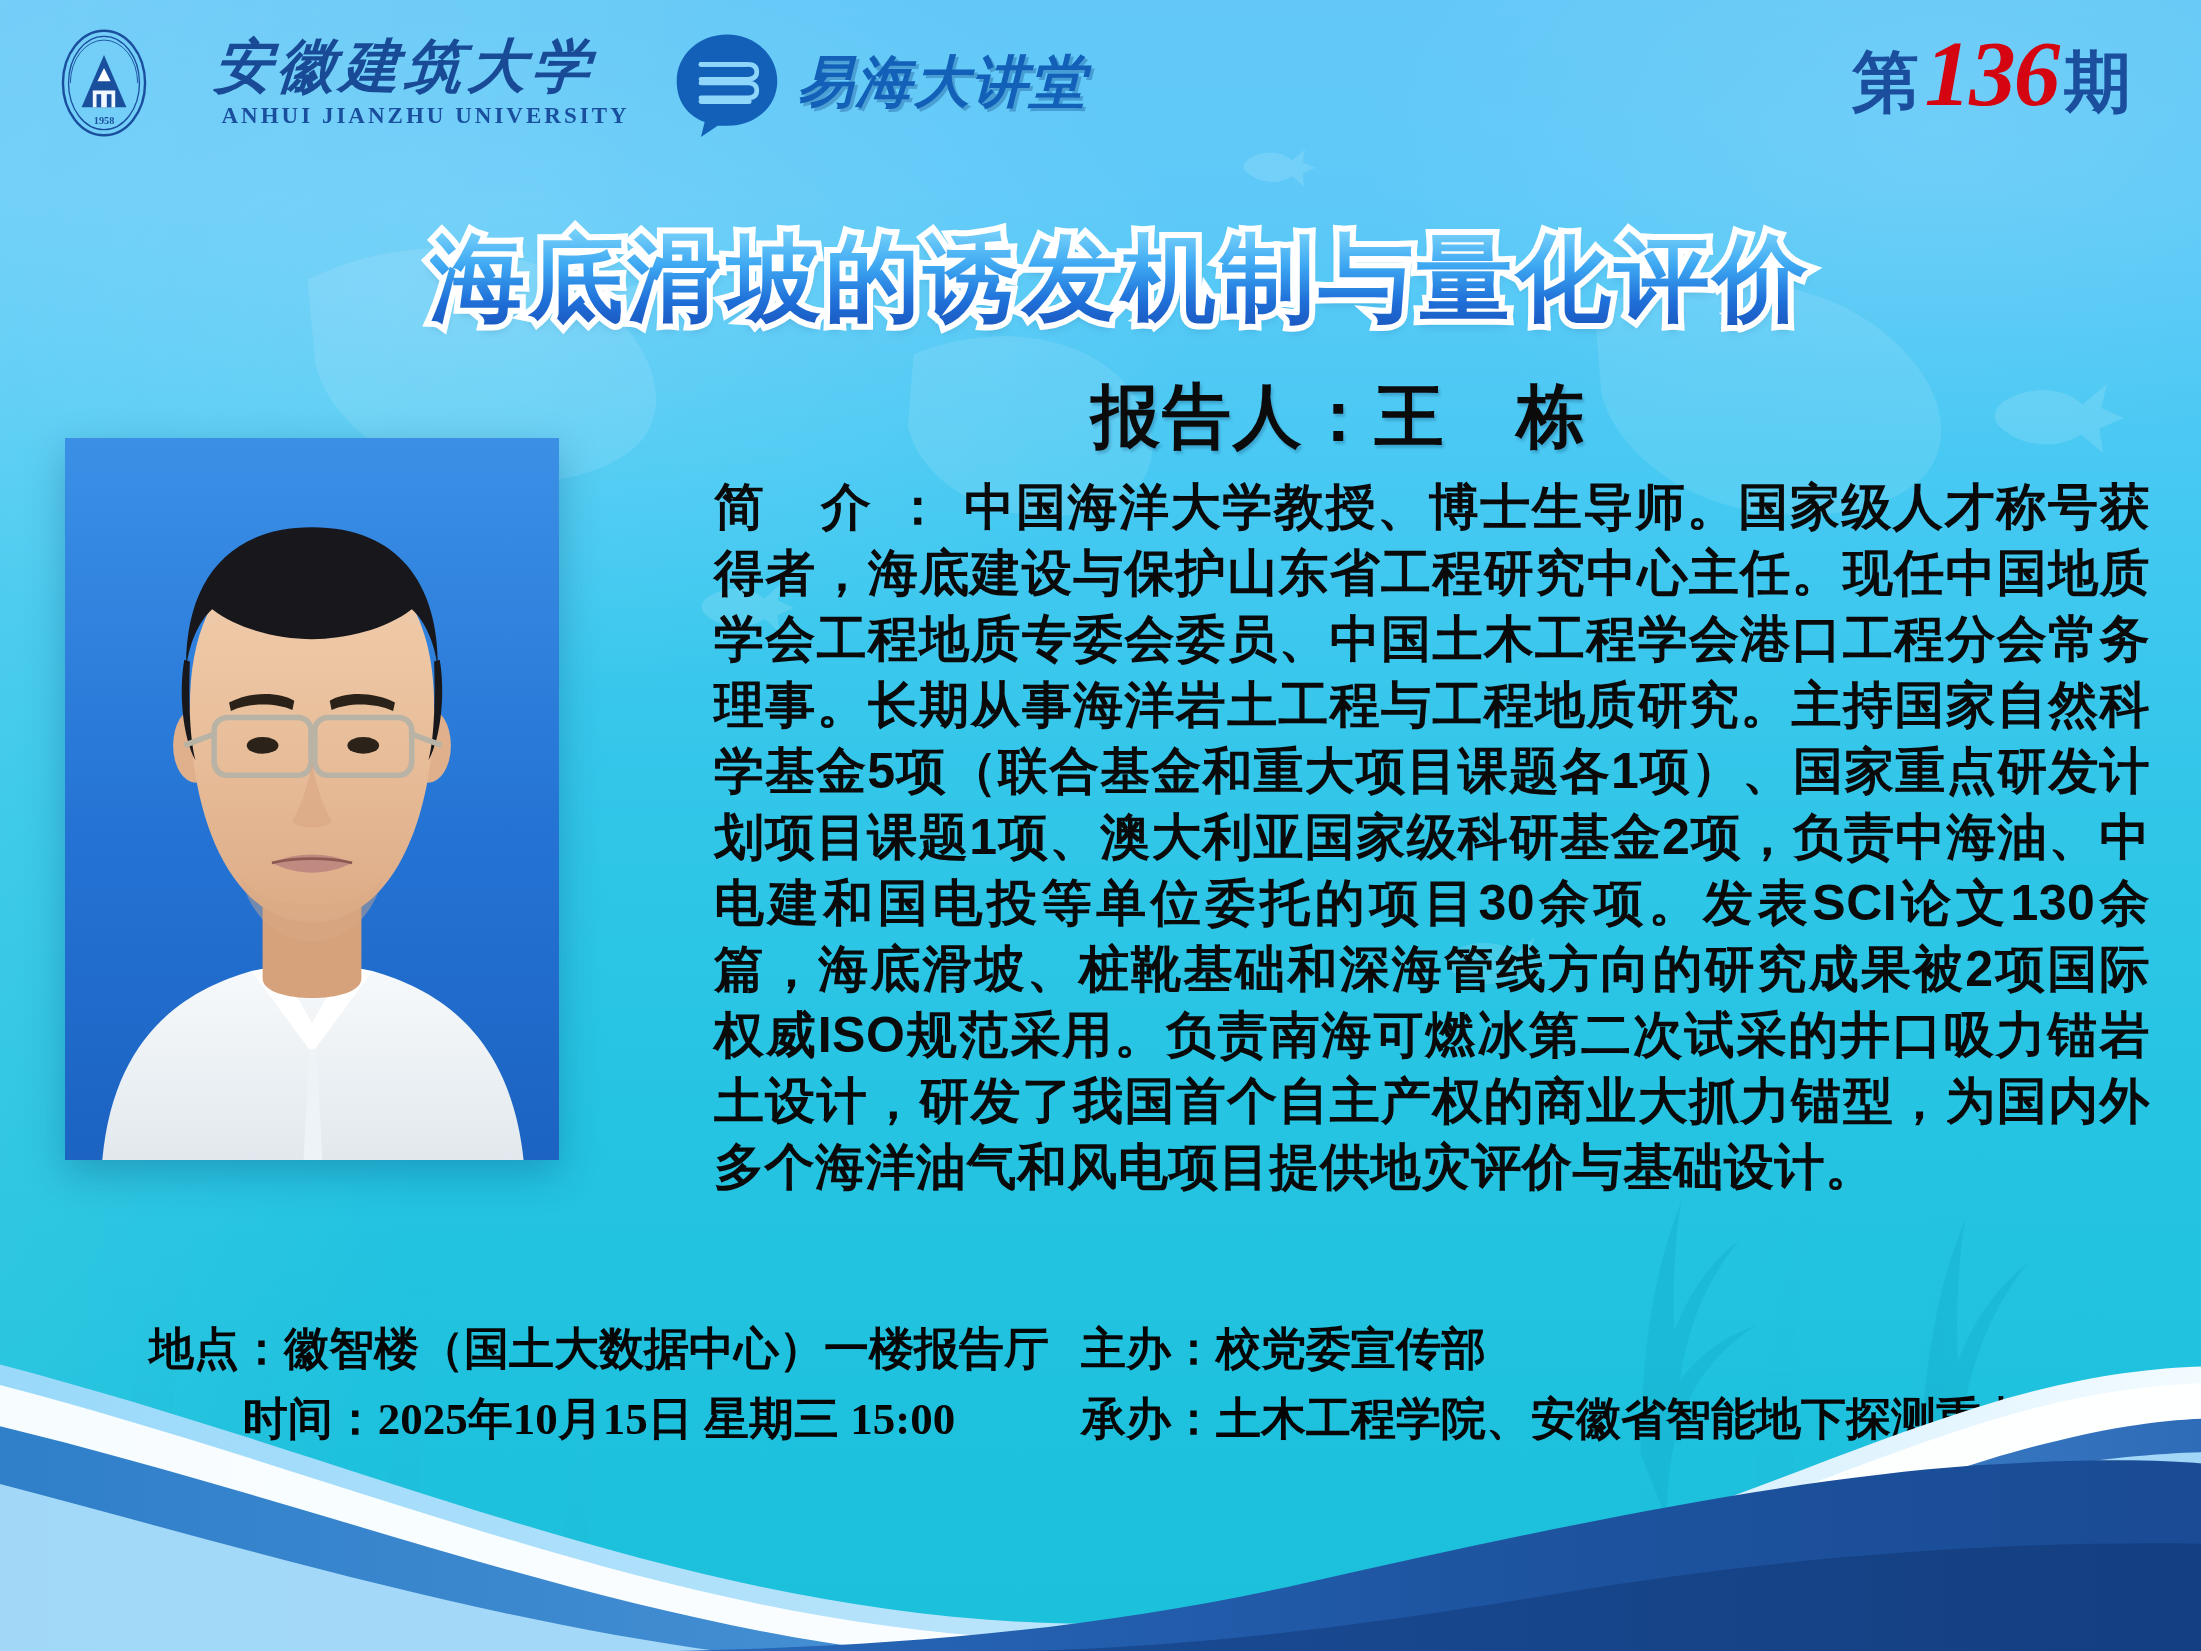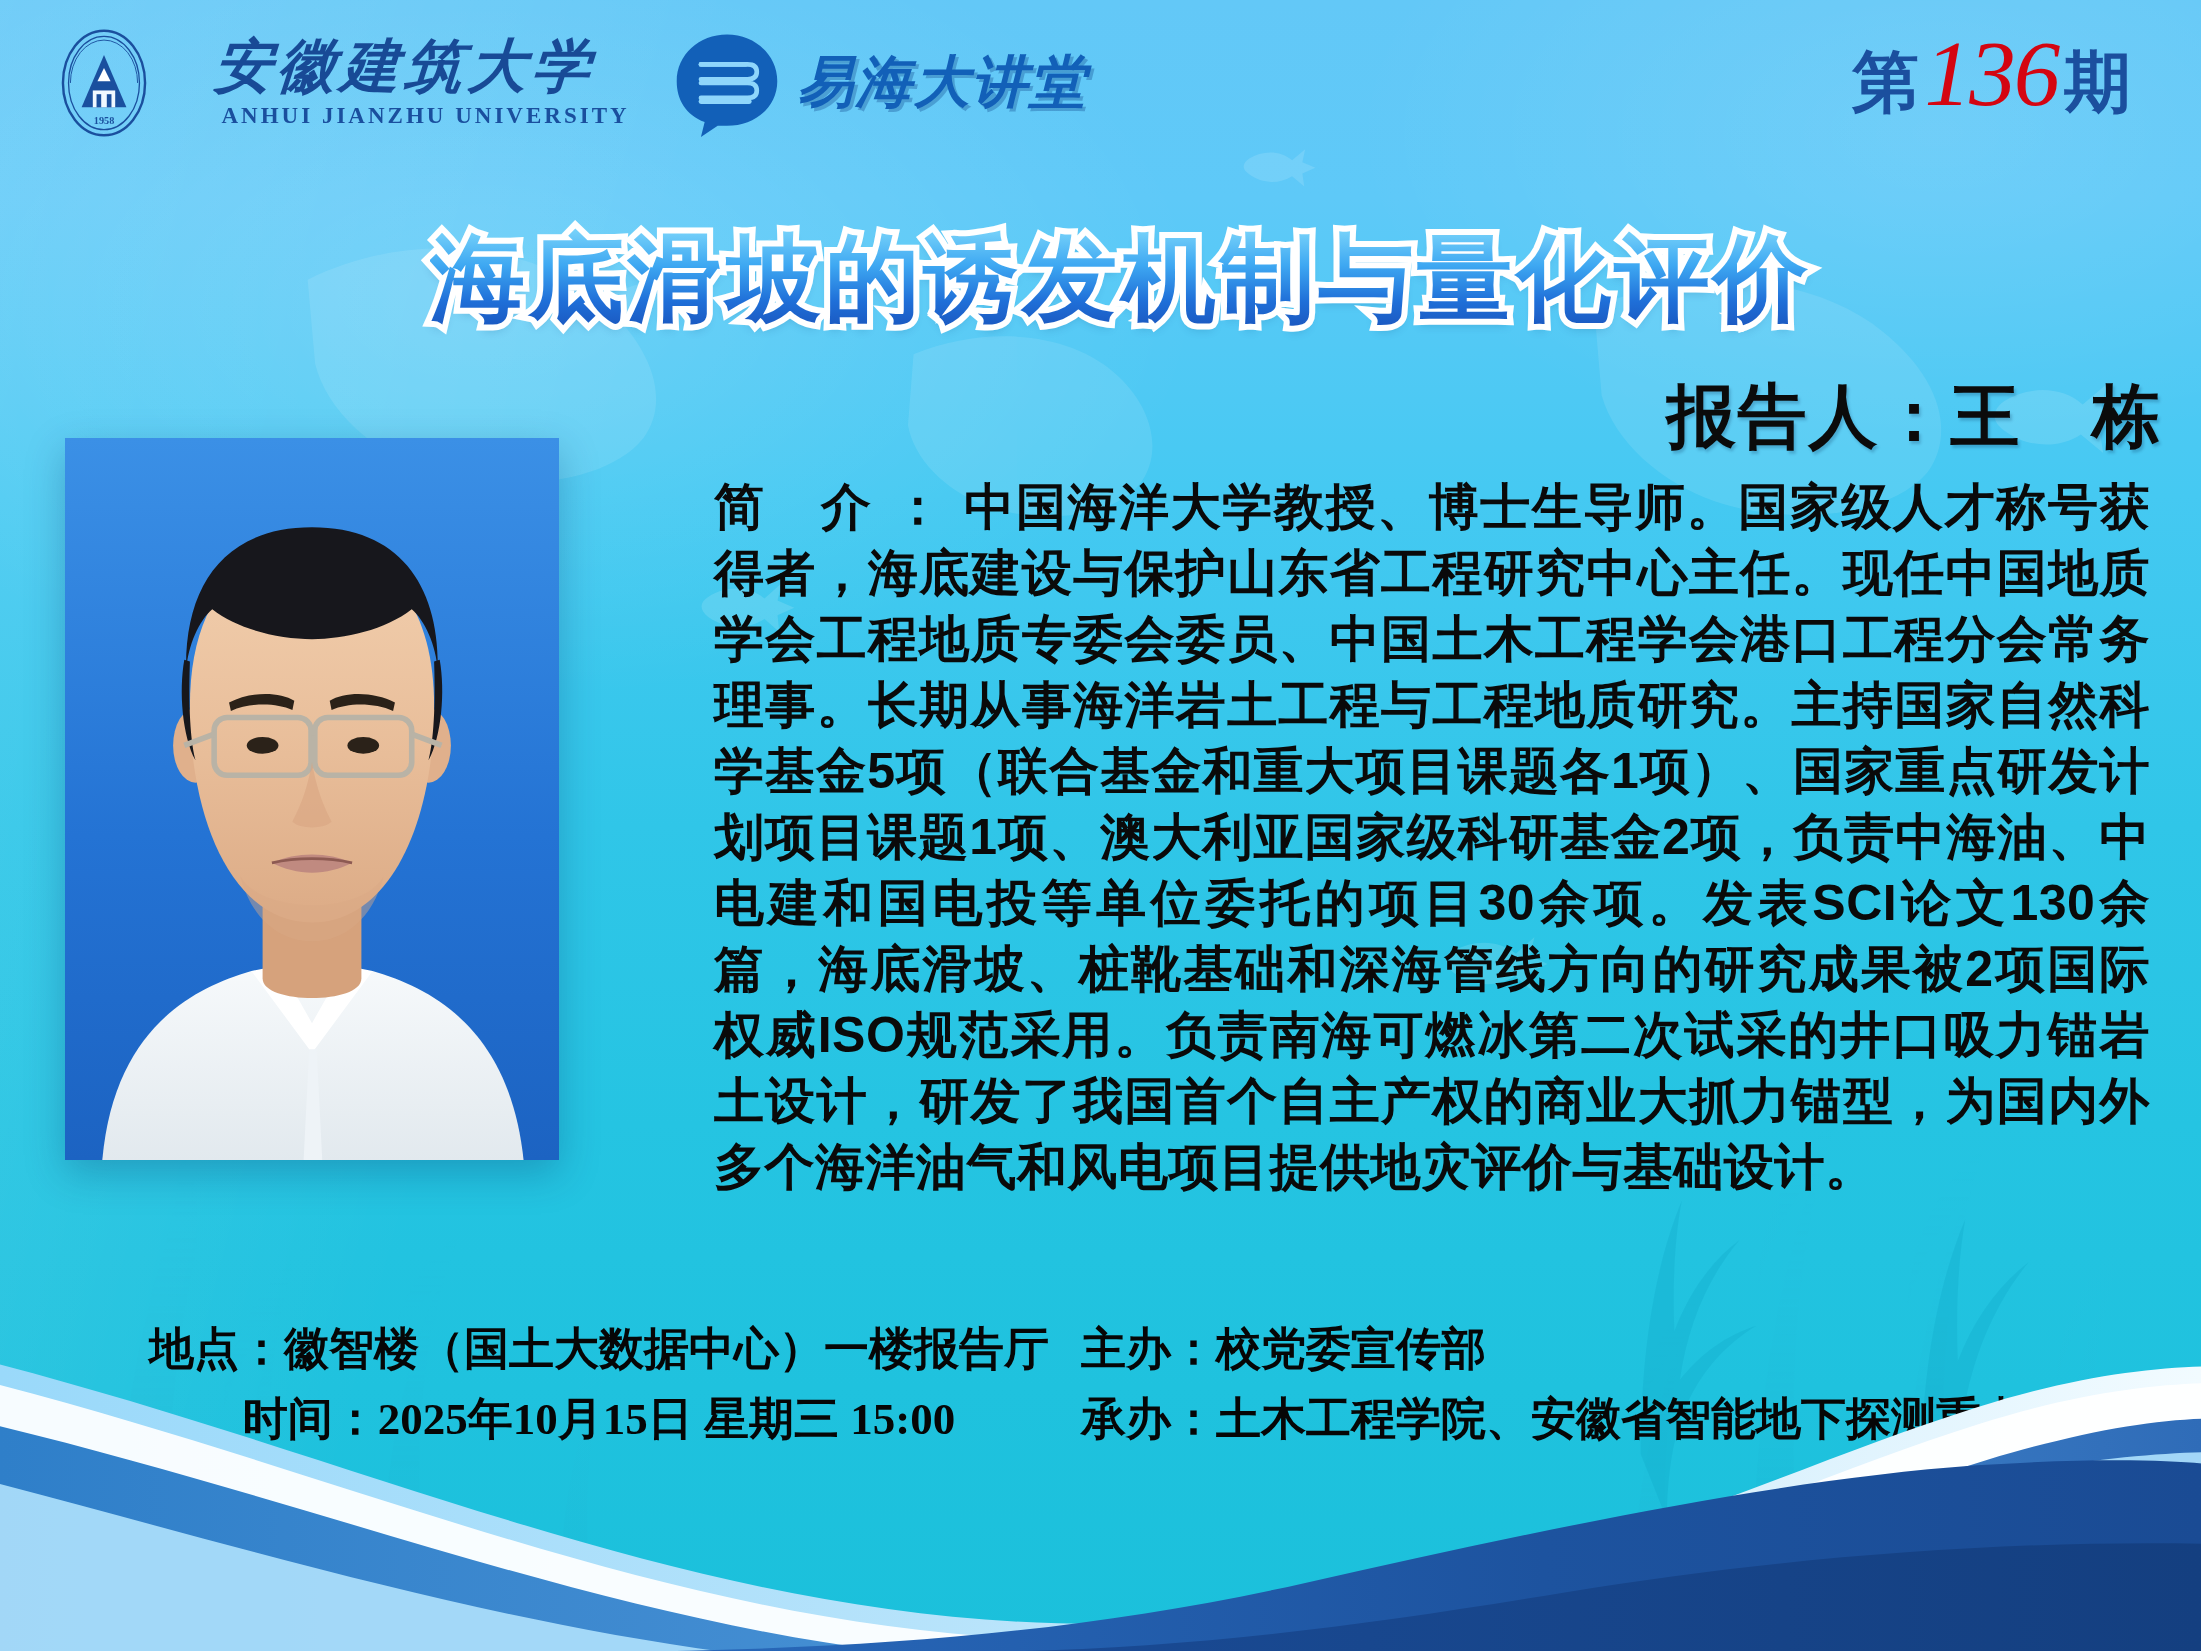--- a/index.html
+++ b/index.html
@@ -70,21 +70,21 @@
     display:flex; align-items:baseline;
     white-space:nowrap;
   }
   .issue-pre, .issue-post {
     font-size:67px; font-weight:700; color:#1b4f9e;
     font-family:"Liberation Sans",sans-serif;
     letter-spacing:0px;
   }
   .issue-num {
     font-family:"Liberation Serif","DejaVu Serif",serif;
-    font-size:93px; font-weight:400; font-style:italic;
+    font-size:93px; font-weight:700; font-style:italic;
     color:#d40511; margin:0 5.6px; letter-spacing:-1.9px;
     line-height:.9;
     text-align:center;
   }
 
   
   .title {
     position:absolute; left:0; right:0; top:224px;
     text-align:center;
     font-size:95px; font-weight:700;
@@ -104,21 +104,21 @@
   .title-stroke {
     position:absolute; left:0; top:0; z-index:1;
     color:#ffffff;
     -webkit-text-stroke:12px #ffffff;
     text-shadow:0 5.6px 9.3px rgba(10,60,120,.22);
   }
 
   
   .speaker {
     position:absolute; left:1091px; top:371px; width:1072px;
-    text-align:right;
+    text-align:left;
     font-size:69px; font-weight:700; color:#0b0b0b;
     letter-spacing:1.9px;
     text-shadow:1.9px 2.8px 2.8px rgba(0,40,80,.22);
     font-family:"Liberation Sans","DejaVu Sans",sans-serif;
   }
 
   
   .bio {
     position:absolute; left:714px; top:474px; width:1436px;
     font-size:50px; font-weight:700; color:#0a0a0a;

